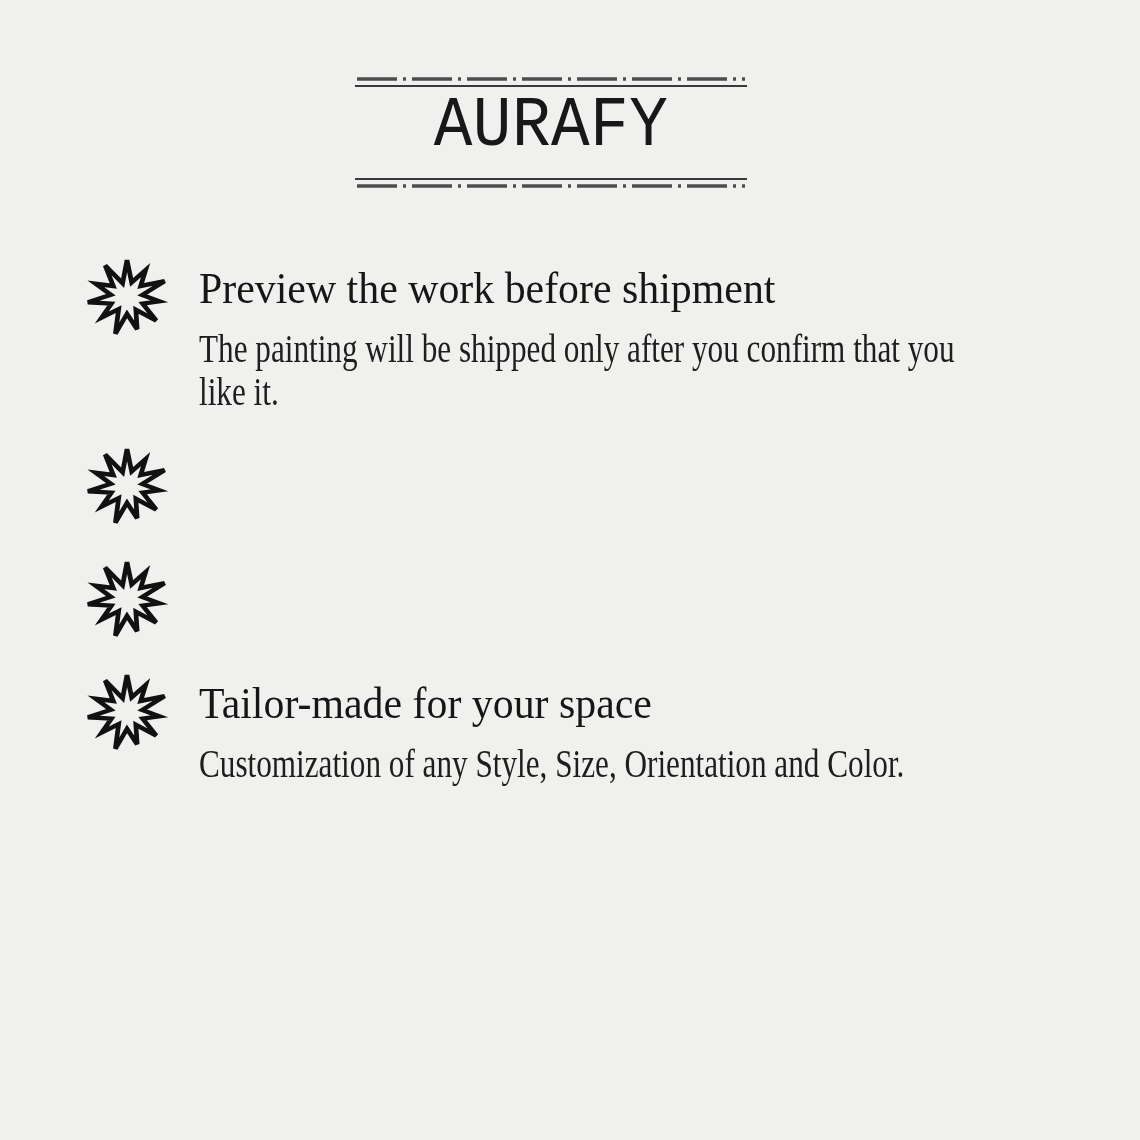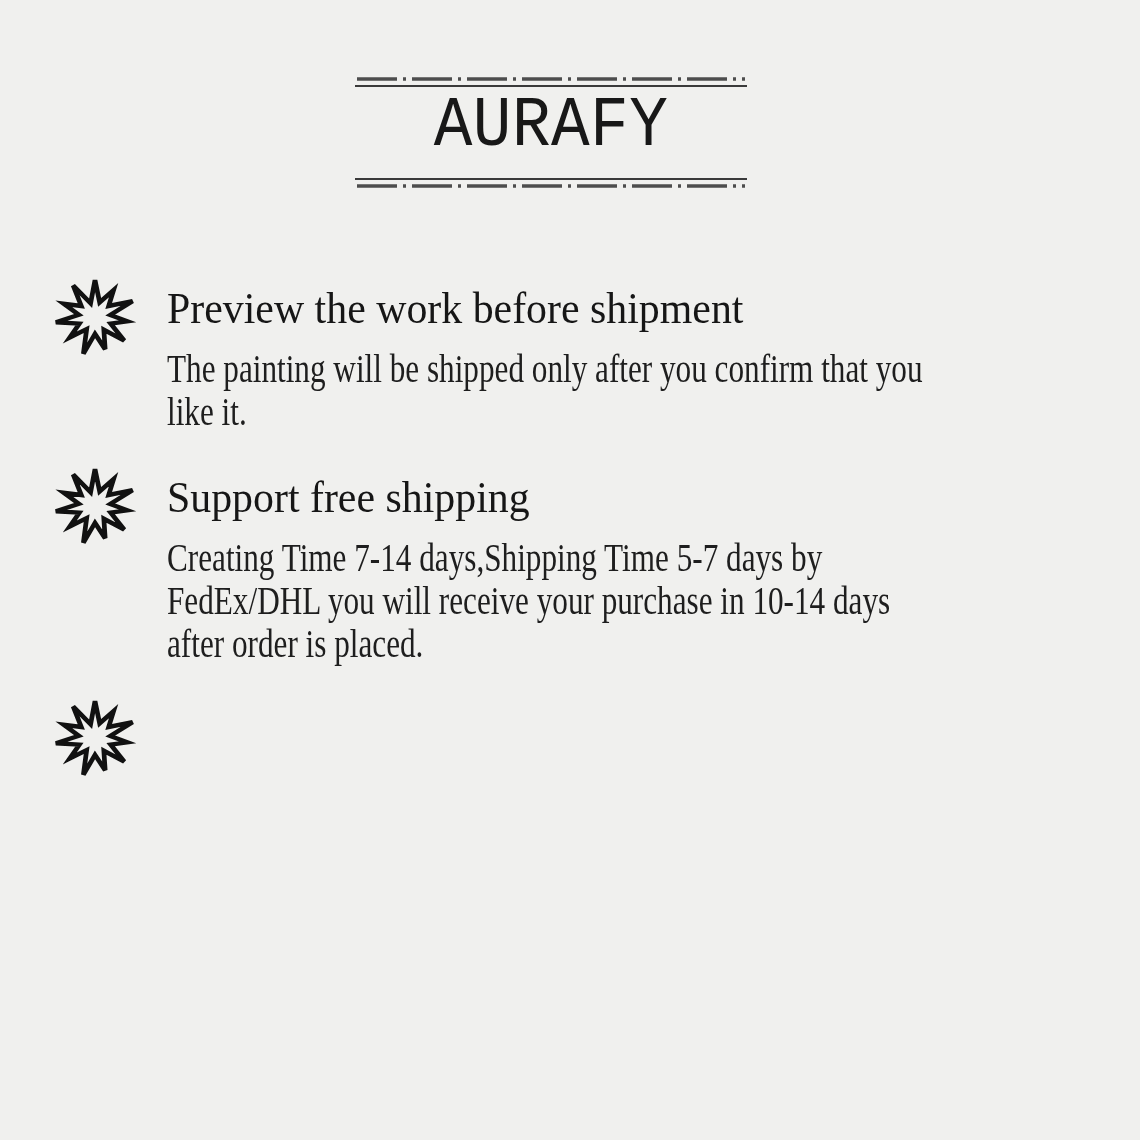--- a/index.html
+++ b/index.html
@@ -30,21 +30,21 @@
     margin: 0;
     text-align: center;
     letter-spacing: 0.5px;
     color: #181818;
     transform: scaleX(0.92);
     transform-origin: 50% 0;
     white-space: nowrap;
   }
 
   
-  .features { margin-top: 93px; padding-left: 52px; }
+  .features { margin-top: 73px; padding-left: 84px; }
   .feature { display: flex; align-items: flex-start; margin-bottom: 38px; }
   .icon-wrap { width: 86px; height: 80px; flex: none; margin: -5px 29px 0 0; }
   .icon-wrap svg { display: block; width: 86px; height: 80px; }
   .feature-text { flex: 1; min-width: 0; }
   .feature-title {
     font-size: 45px;
     line-height: 52px;
     font-weight: 400;
     margin: 0;
     white-space: nowrap;
@@ -103,31 +103,36 @@
 like it.</p>
       </div>
     </section>
 
     <section class="feature">
       <span class="icon-wrap">
         <svg viewBox="0 0 100 100" preserveAspectRatio="none">
             <use href="#burst"></use>
           </svg>
       </span>
-      <div class="feature-text">
-        <h2 class="feature-title">Support free shipping</h2>
-        <p class="feature-desc">Creating Time 7-14 days,Shipping Time 5-7 days by
-FedEx/DHL you will receive your purchase in 10-14 days
-after order is placed.</p>
-      </div>
     </section>
 
     <section class="feature">
       <span class="icon-wrap">
         <svg viewBox="0 0 100 100" preserveAspectRatio="none">
             <use href="#burst"></use>
           </svg>
       </span>
     </section>
 
+    <section class="feature">
+      <span class="icon-wrap">
+        <svg viewBox="0 0 100 100" preserveAspectRatio="none">
+            <use href="#burst"></use>
+          </svg>
+      </span>
+      <div class="feature-text">
+        <h2 class="feature-title">Tailor-made for your space</h2>
+        <p class="feature-desc">Customization of any Style, Size, Orientation and Color.</p>
+      </div>
+    </section>
 
   </main>
 </div>
 
 </body></html>

